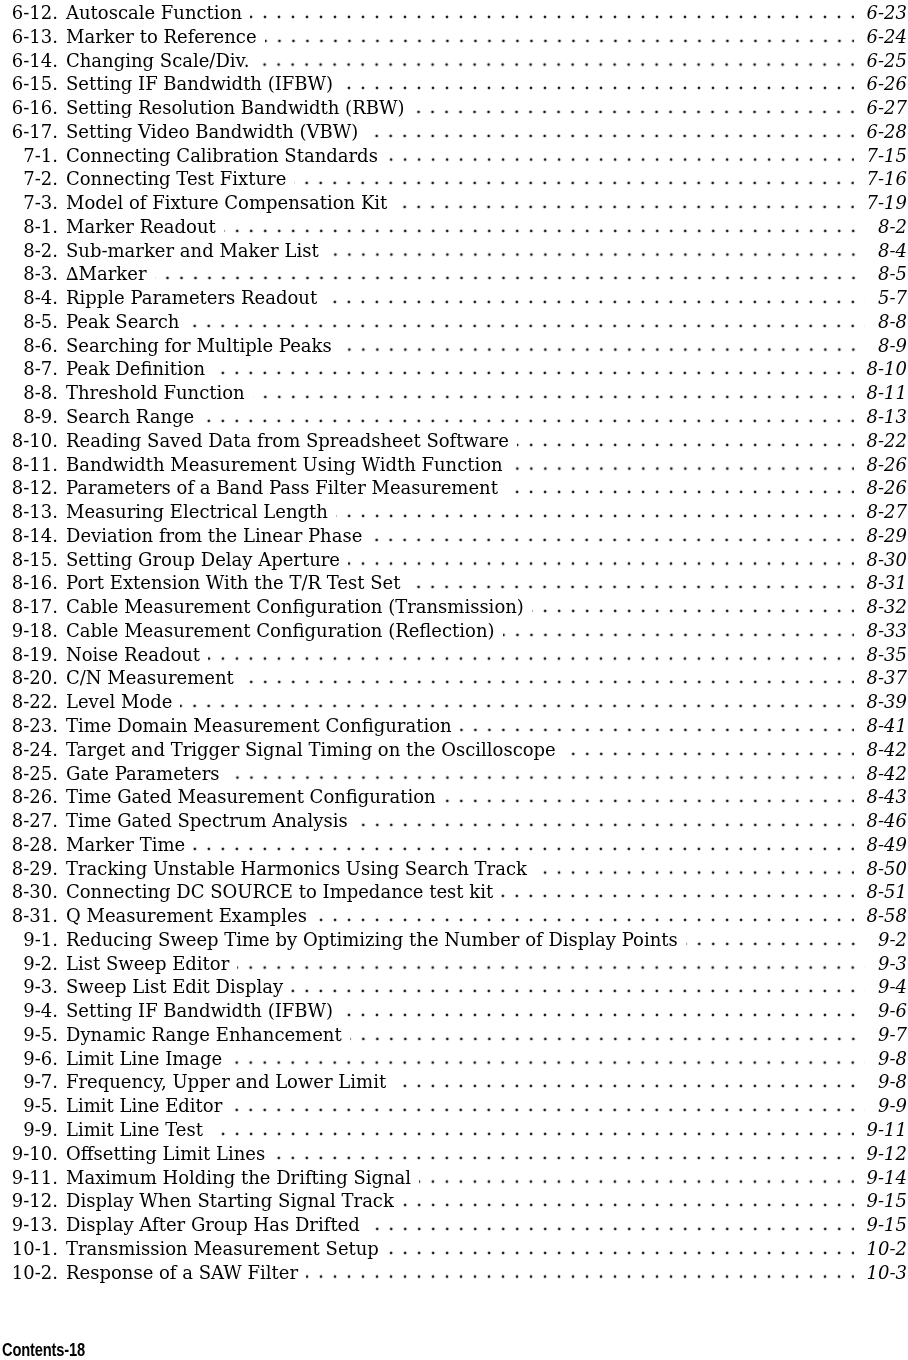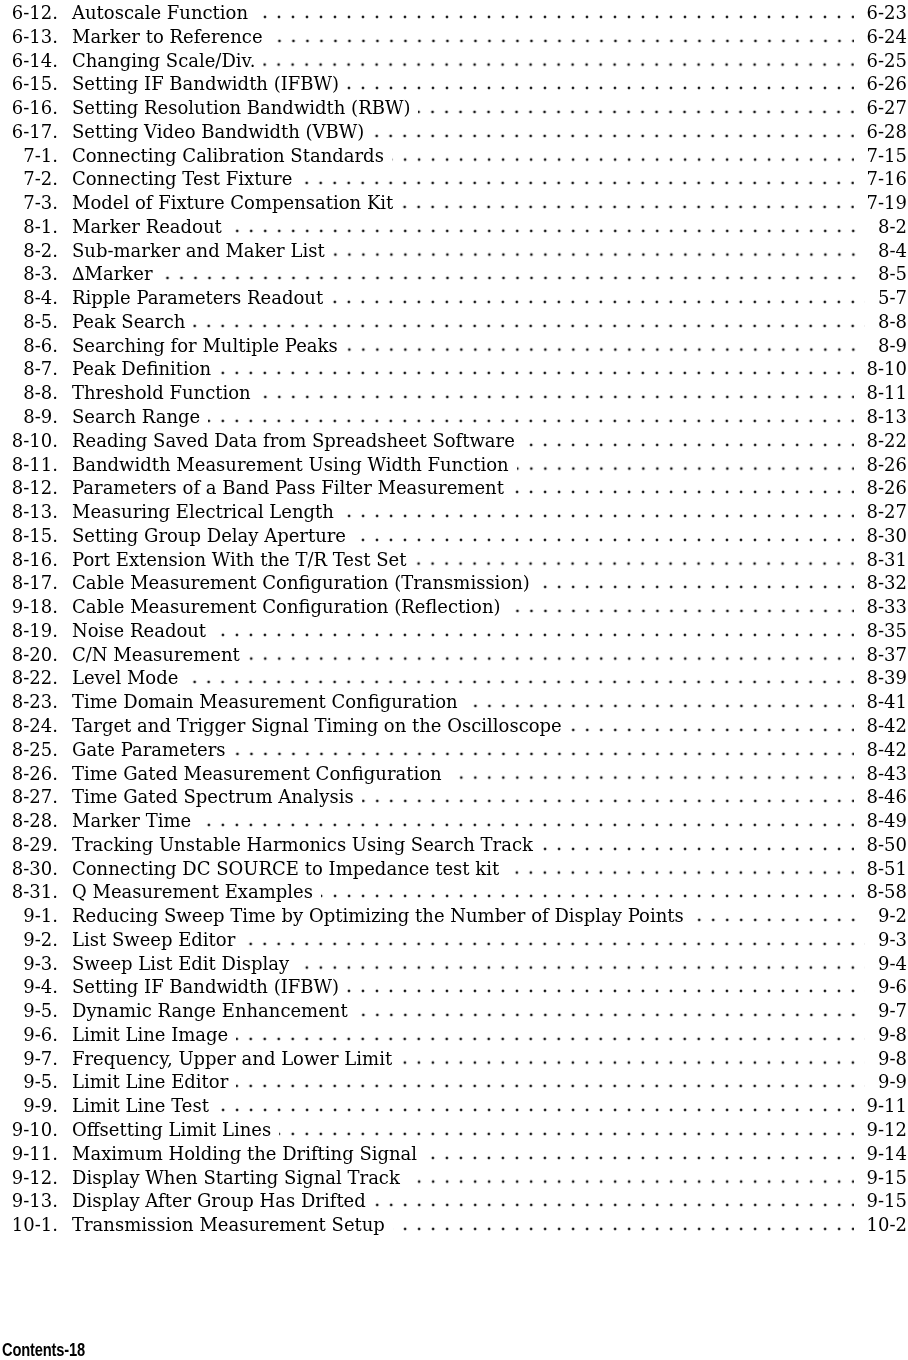--- a/index.html
+++ b/index.html
@@ -28,38 +28,39 @@
     height: 23.77px;
     line-height: 23.77px;
     font-size: 18px;
     white-space: nowrap;
   }
   .num {
     flex: 0 0 50px;
     text-align: right;
   }
   .title {
-    margin-left: 14px;
+    margin-left: 8px;
     flex: 0 0 auto;
   }
   .leader {
     flex: 1 1 auto;
     align-self: stretch;
     min-width: 14px;
     margin-left: 8px;
     margin-right: 13px;
     background-image: radial-gradient(circle, #161616 1.15px, rgba(0,0,0,0) 1.7px);
     background-size: 14px 23.77px;
     background-repeat: repeat;
     background-attachment: fixed;
     background-position: 6px 4.7px;
   }
   .pnum {
     flex: 0 0 auto;
     text-align: right;
+    font-style: italic;
   }
   .footer {
     position: absolute;
     left: 2px;
     top: 1342px;
     font-family: "Liberation Sans", sans-serif;
     font-weight: bold;
     font-size: 17.5px;
     line-height: 1;
     letter-spacing: -0.2px;
@@ -219,20 +220,26 @@
     <span class="pnum">8-26</span>
   </div>
 
   <div class="row">
     <span class="num">8-13.</span>
     <span class="title">Measuring Electrical Length</span>
     <span class="leader"></span>
     <span class="pnum">8-27</span>
   </div>
 
+  <div class="row">
+    <span class="num">8-14.</span>
+    <span class="title">Deviation from the Linear Phase</span>
+    <span class="leader"></span>
+    <span class="pnum">8-29</span>
+  </div>
 
   <div class="row">
     <span class="num">8-15.</span>
     <span class="title">Setting Group Delay Aperture</span>
     <span class="leader"></span>
     <span class="pnum">8-30</span>
   </div>
 
   <div class="row">
     <span class="num">8-16.</span>
@@ -431,15 +438,21 @@
     <span class="pnum">9-15</span>
   </div>
 
   <div class="row">
     <span class="num">10-1.</span>
     <span class="title">Transmission Measurement Setup</span>
     <span class="leader"></span>
     <span class="pnum">10-2</span>
   </div>
 
+  <div class="row">
+    <span class="num">10-2.</span>
+    <span class="title">Response of a SAW Filter</span>
+    <span class="leader"></span>
+    <span class="pnum">10-3</span>
+  </div>
 </div>
   <div class="footer">Contents-18</div>
 </div>
 
 </body></html>

